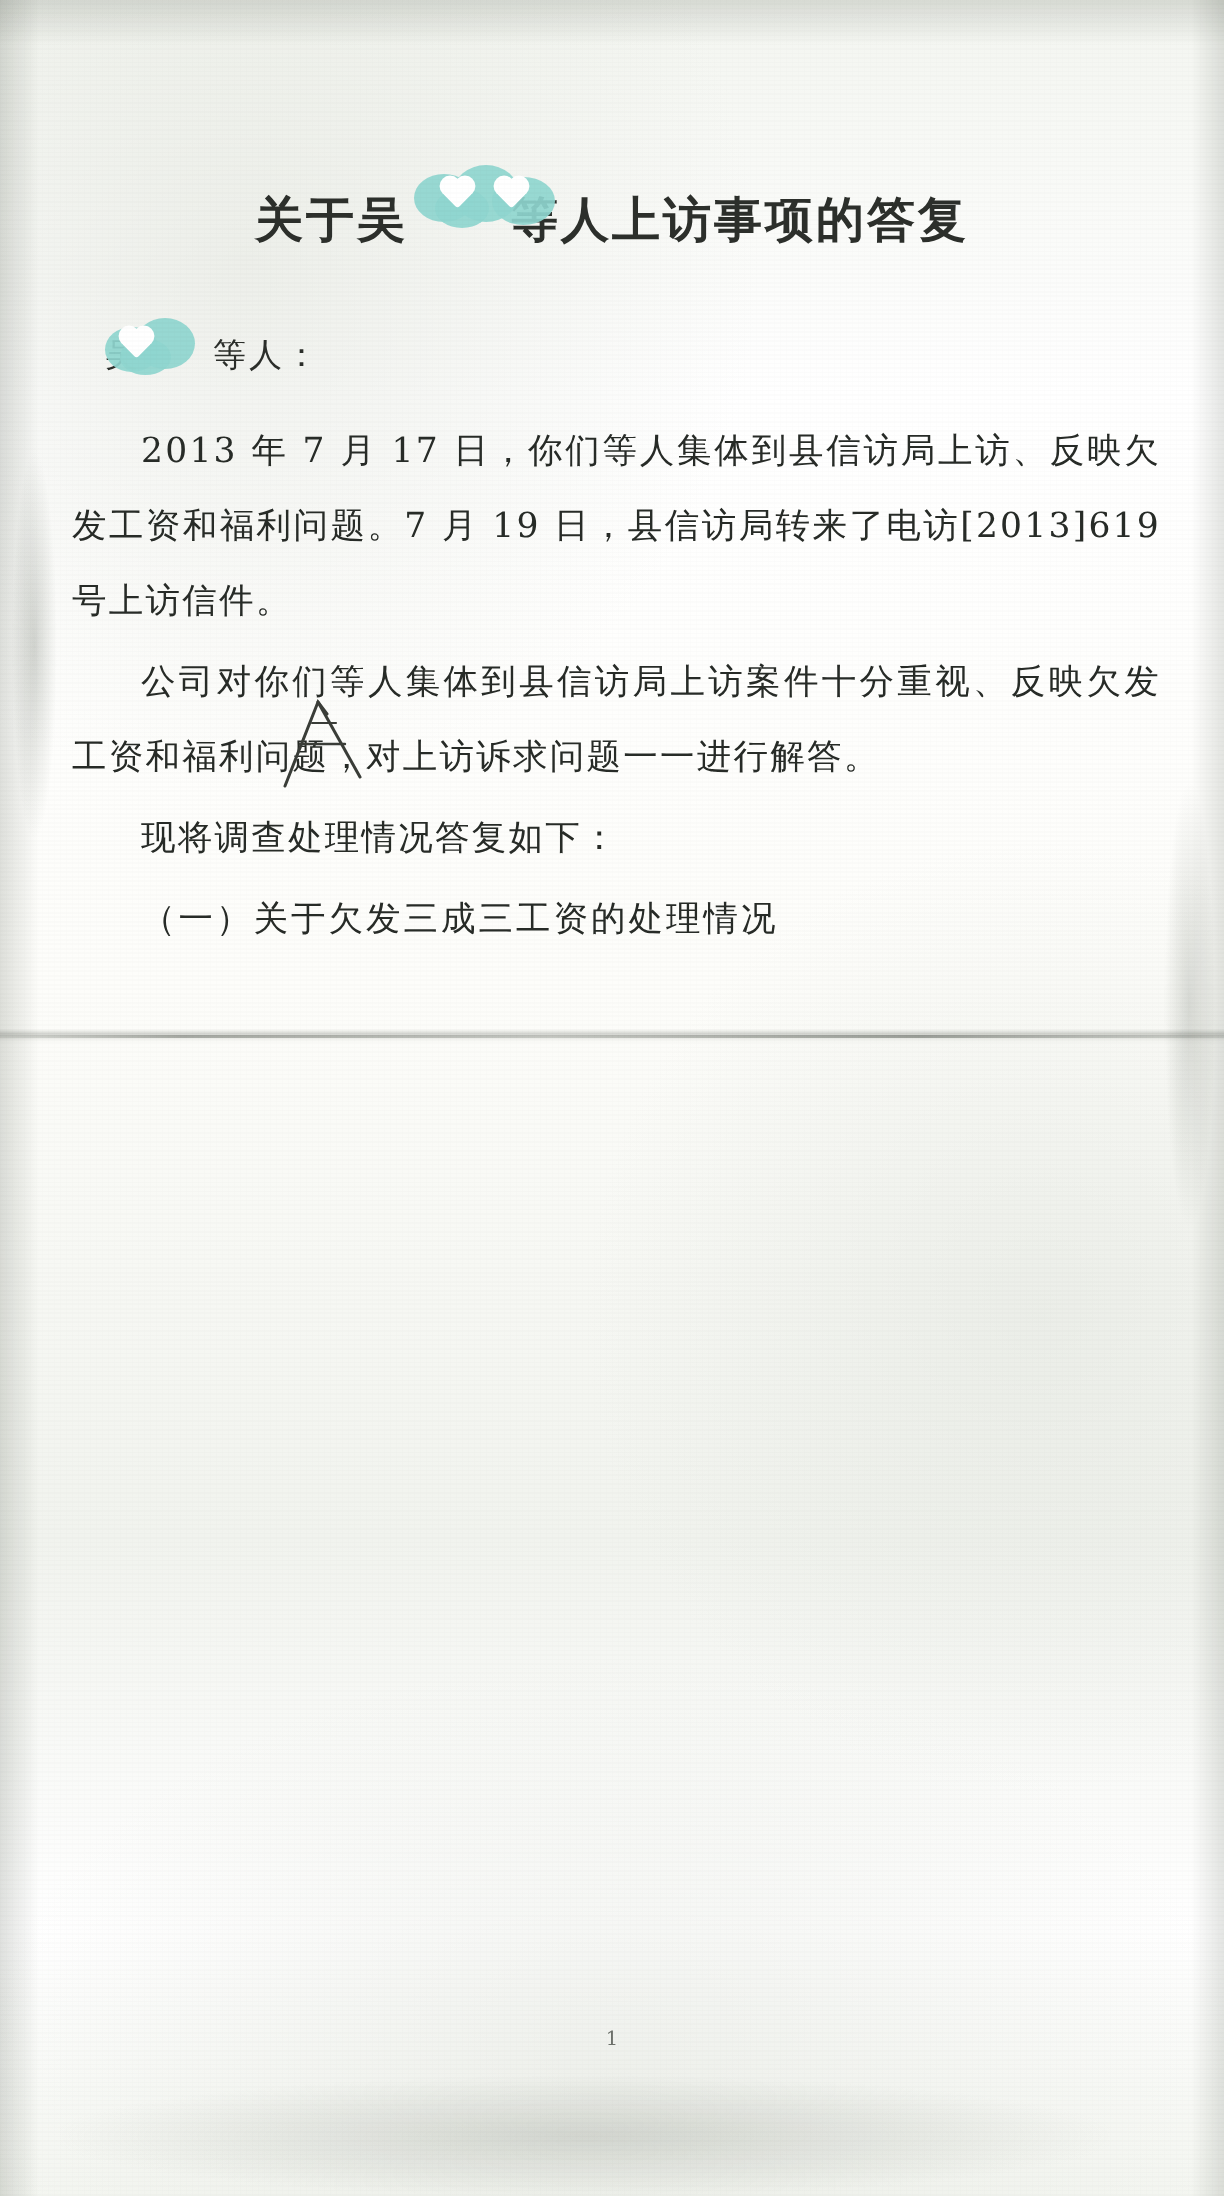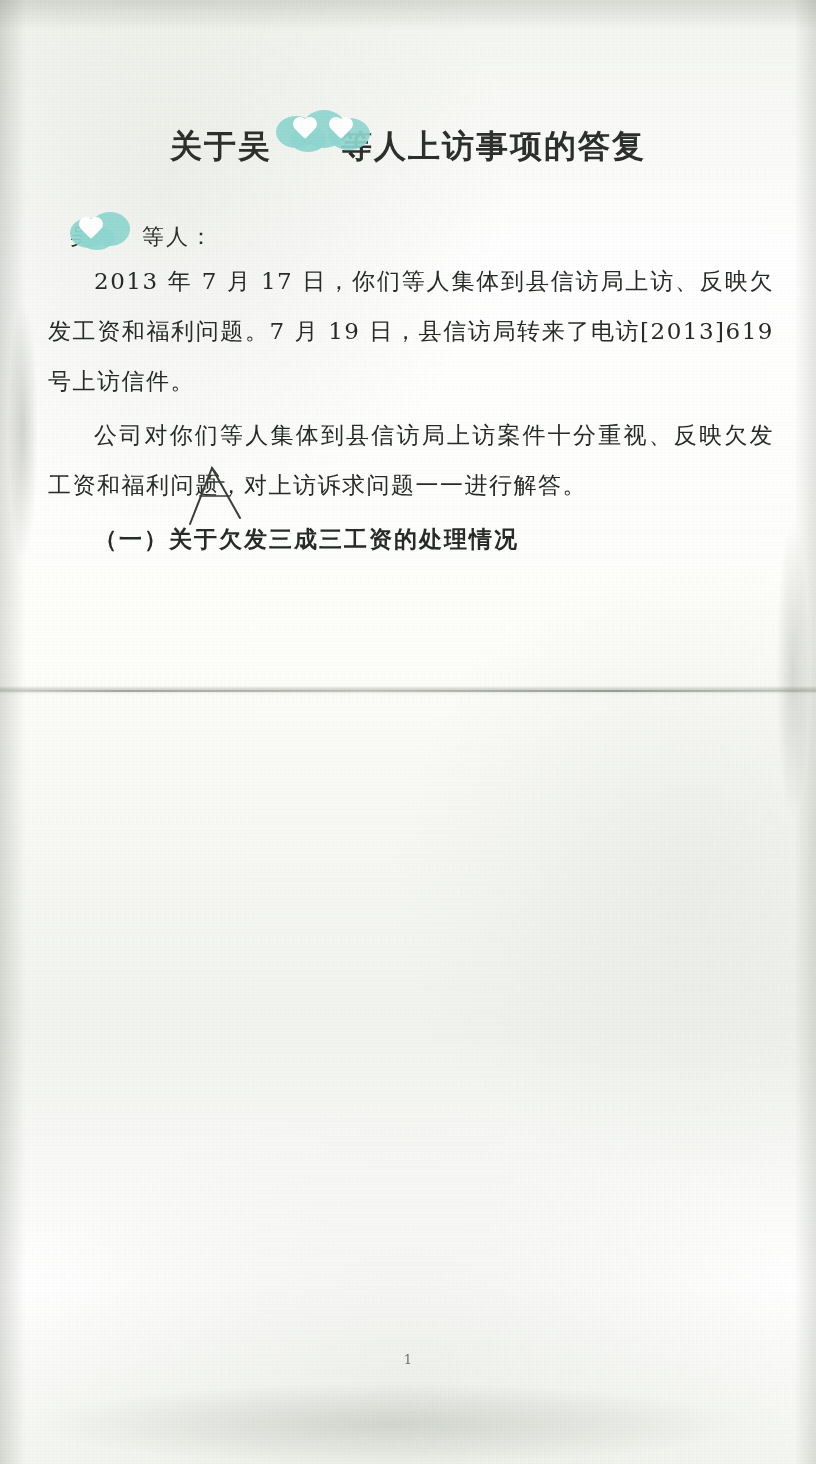--- a/index.html
+++ b/index.html
@@ -95,35 +95,35 @@
     left: 70px;
     font-size: 22px;
     letter-spacing: 2px;
     color: #2b2e2a;
   }
 
   .body-block {
     position: absolute;
     left: 48px;
     width: 726px;
-    top: 256px;
+    top: 276px;
     color: #262a26;
   }
   p.para {
     margin: 0 0 4px 0;
     font-size: 23px;
     line-height: 50px;
     text-align: justify;
     text-justify: inter-character;
     text-indent: 2em;
     letter-spacing: 1.5px;
     color: #272b27;
   }
   p.para.heading {
-    font-weight: 700;
+    font-weight: 400;
     letter-spacing: 2px;
   }
 
   
   .redact {
     position: absolute;
     pointer-events: none;
   }
   .redact .blob {
     position: absolute;
@@ -226,20 +226,21 @@
   <div class="redact" id="redact-salutation">
     <span class="blob" style="left:0px;  top:8px;  width:36px; height:30px;"></span>
     <span class="blob" style="left:20px; top:2px;  width:40px; height:34px;"></span>
     <span class="blob" style="left:10px; top:16px; width:34px; height:24px;"></span>
     <span class="heart" style="left:14px; top:12px;"></span>
   </div>
 
   <div class="body-block">
     <p class="para">2013 年 7 月 17 日，你们等人集体到县信访局上访、反映欠发工资和福利问题。7 月 19 日，县信访局转来了电访[2013]619 号上访信件。</p>
     <p class="para">公司对你们等人集体到县信访局上访案件十分重视、反映欠发工资和福利问题，对上访诉求问题一一进行解答。</p>
+    <p class="para">现将调查处理情况答复如下：</p>
     <p class="para heading">（一）关于欠发三成三工资的处理情况</p>
   </div>
 
   <div class="pen-mark" id="pen-mark-insert">
     <svg width="70" height="74" viewBox="0 0 70 74" aria-hidden="true">
       <path d="M8 62 L30 6 L36 14" stroke="#3a3d38" stroke-width="2" fill="none" stroke-linecap="round"></path>
       <path d="M30 6 L58 56" stroke="#3a3d38" stroke-width="2" fill="none" stroke-linecap="round"></path>
       <path d="M18 34 L48 34" stroke="#3a3d38" stroke-width="1.6" fill="none" stroke-linecap="round"></path>
       <path d="M26 20 L42 20" stroke="#3a3d38" stroke-width="1.4" fill="none" stroke-linecap="round"></path>
     </svg>

